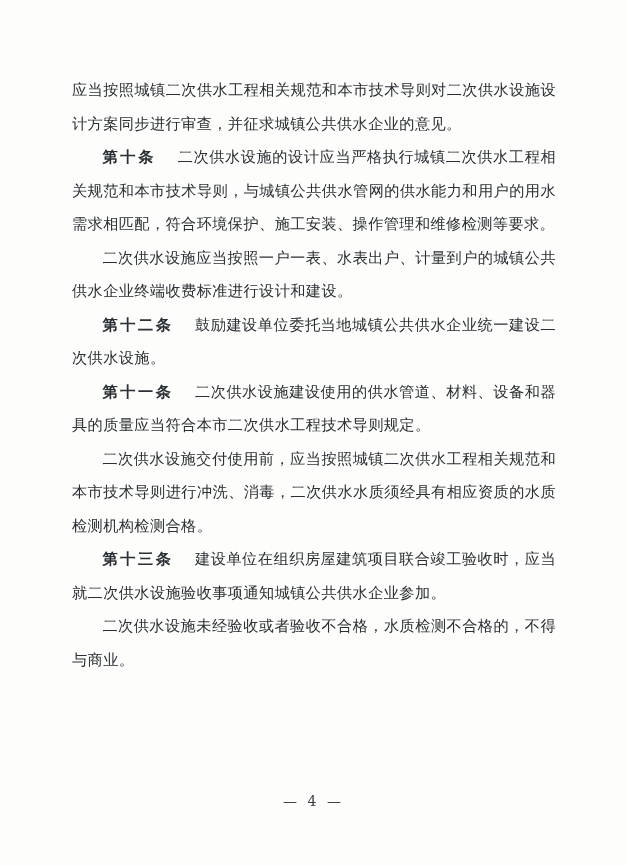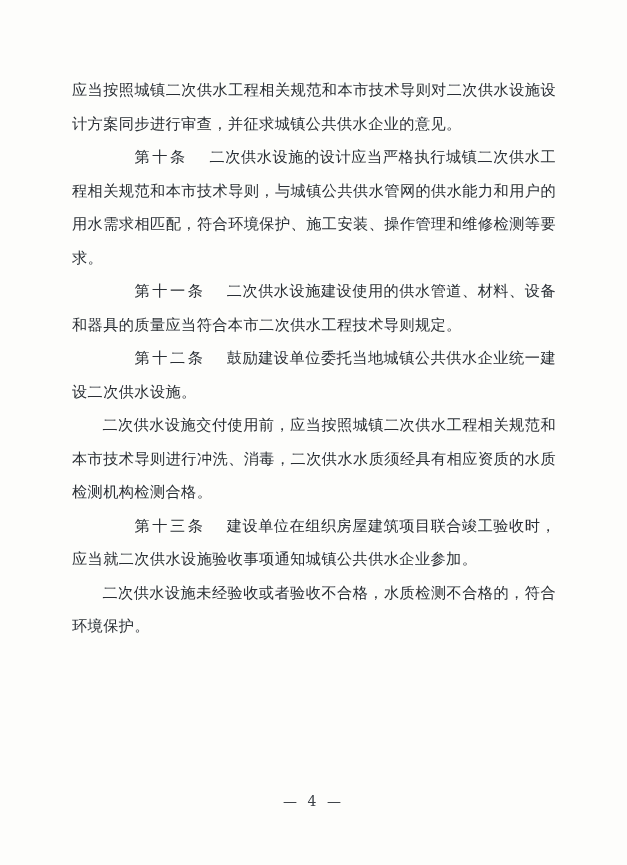--- a/index.html
+++ b/index.html
@@ -28,23 +28,22 @@
     color: #2a2f35;
     text-align: justify;
     text-justify: inter-ideograph;
     margin: 0 0 0 0;
     letter-spacing: 0.4px;
   }
   .para.indent {
     text-indent: 2em;
   }
   .para .art {
-    font-weight: 400;
+    font-weight: 700;
     letter-spacing: 2.5px;
-    margin-left: 32px;
   }
   .footer {
     position: absolute;
     left: 0;
     right: 0;
     bottom: 56px;
     text-align: center;
     font-family: "DejaVu Serif", "Liberation Serif", serif;
     font-size: 14px;
     color: #3a3f45;
@@ -57,34 +56,35 @@
 <div class="page">
   <div class="content">
 
     <p class="para">应当按照城镇二次供水工程相关规范和本市技术导则对二次供水设施设计方案同步进行审查，并征求城镇公共供水企业的意见。</p>
 
 
     <p class="para indent">
       <span class="art">第十条</span>&nbsp;&nbsp;&nbsp;&nbsp;<span>二次供水设施的设计应当严格执行城镇二次供水工程相关规范和本市技术导则，与城镇公共供水管网的供水能力和用户的用水需求相匹配，符合环境保护、施工安装、操作管理和维修检测等要求。</span>
     </p>
 
+    <p class="para indent">二次供水设施应当按照一户一表、水表出户、计量到户的城镇公共供水企业终端收费标准进行设计和建设。</p>
 
 
     <p class="para indent">
-      <span class="art">第十一条</span>&nbsp;&nbsp;&nbsp;&nbsp;<span>二次供水设施建设使用的供水管道、材料、设备和器具的质量应当符合本市二次供水工程技术导则规定。</span>
+      <span class="art">第十二条</span>&nbsp;&nbsp;&nbsp;&nbsp;<span>鼓励建设单位委托当地城镇公共供水企业统一建设二次供水设施。</span>
     </p>
 
     <p class="para indent">
-      <span class="art">第十二条</span>&nbsp;&nbsp;&nbsp;&nbsp;<span>鼓励建设单位委托当地城镇公共供水企业统一建设二次供水设施。</span>
+      <span class="art">第十一条</span>&nbsp;&nbsp;&nbsp;&nbsp;<span>二次供水设施建设使用的供水管道、材料、设备和器具的质量应当符合本市二次供水工程技术导则规定。</span>
     </p>
 
     <p class="para indent">二次供水设施交付使用前，应当按照城镇二次供水工程相关规范和本市技术导则进行冲洗、消毒，二次供水水质须经具有相应资质的水质检测机构检测合格。</p>
 
     <p class="para indent">
       <span class="art">第十三条</span>&nbsp;&nbsp;&nbsp;&nbsp;<span>建设单位在组织房屋建筑项目联合竣工验收时，应当就二次供水设施验收事项通知城镇公共供水企业参加。</span>
     </p>
 
-    <p class="para indent">二次供水设施未经验收或者验收不合格，水质检测不合格的，符合环境保护。</p>
+    <p class="para indent">二次供水设施未经验收或者验收不合格，水质检测不合格的，不得与商业。</p>
 
   </div>
 
   <div class="footer">— 4 —</div>
 </div>
 
 </body></html>

